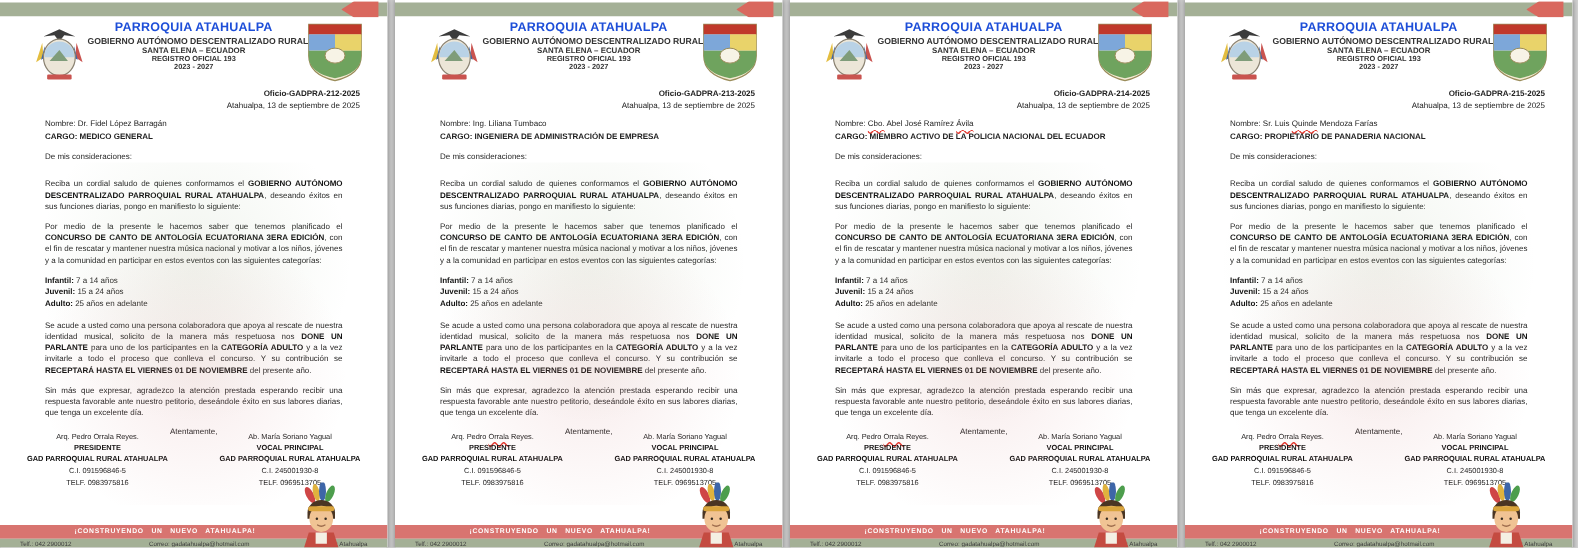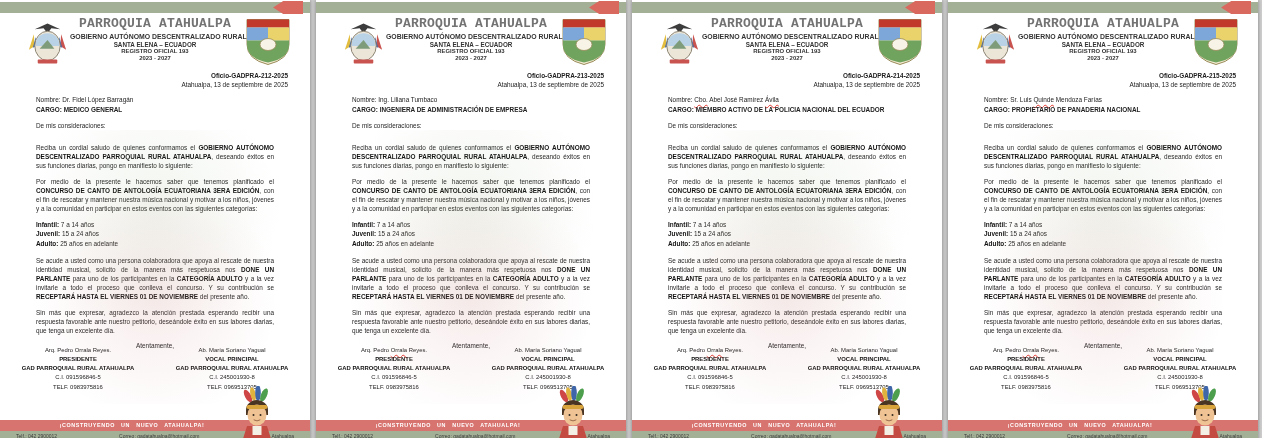--- a/index.html
+++ b/index.html
@@ -9,21 +9,21 @@
         box-shadow:0 0 4px rgba(0,0,0,.4);overflow:hidden;color:#2b2b2b;}
   .page::after{content:"";position:absolute;left:30px;right:30px;top:130px;bottom:40px;pointer-events:none;
         background:radial-gradient(circle at 50% 62%, rgba(205,120,120,.14), transparent 58%),
                    radial-gradient(circle at 50% 30%, rgba(140,170,120,.12), transparent 55%);}
   .band-top{position:absolute;left:0;right:0;top:2px;height:11px;background:#a4b096;}
   .band-arrow{position:absolute;right:7px;top:1px;width:30px;height:13px;background:#d9685e;
         clip-path:polygon(0 50%,34% 0,100% 0,100% 100%,34% 100%);}
   .crest-left{position:absolute;left:25px;top:16px;width:45px;height:50px;}
   .crest-right{position:absolute;right:17px;top:14px;width:50px;height:53px;}
   .masthead{position:absolute;left:70px;right:70px;top:17px;text-align:center;line-height:1.15;}
-  .mh-title{font-size:13px;font-weight:800;letter-spacing:.2px;color:#737373;white-space:nowrap;font-family:Liberation Mono, monospace;}
+  .mh-title{font-size:10px;font-weight:800;letter-spacing:.2px;color:#1d4ed8;white-space:nowrap;}
   .mh-l1{font-size:6.9px;font-weight:bold;margin-top:1px;white-space:nowrap;color:#333;}
   .mh-l2{font-size:6.3px;font-weight:bold;color:#333;}
   .mh-l3,.mh-l4{font-size:5.9px;font-weight:bold;color:#333;}
   .oficio{position:absolute;right:22px;top:71px;text-align:right;font-size:6.4px;line-height:1.45;color:#222;}
   .oficio .num{font-weight:bold;}
   .recipient{position:absolute;left:36px;top:95px;font-size:6.4px;line-height:1.5;color:#222;}
   .cargo{font-weight:bold;}
   .bodytext{position:absolute;left:36px;right:36px;top:121px;font-size:6.4px;line-height:1.42;color:#262626;}
   .bodytext p{margin:0 0 6.5px 0;}
   p.salut{margin-bottom:13px;}

